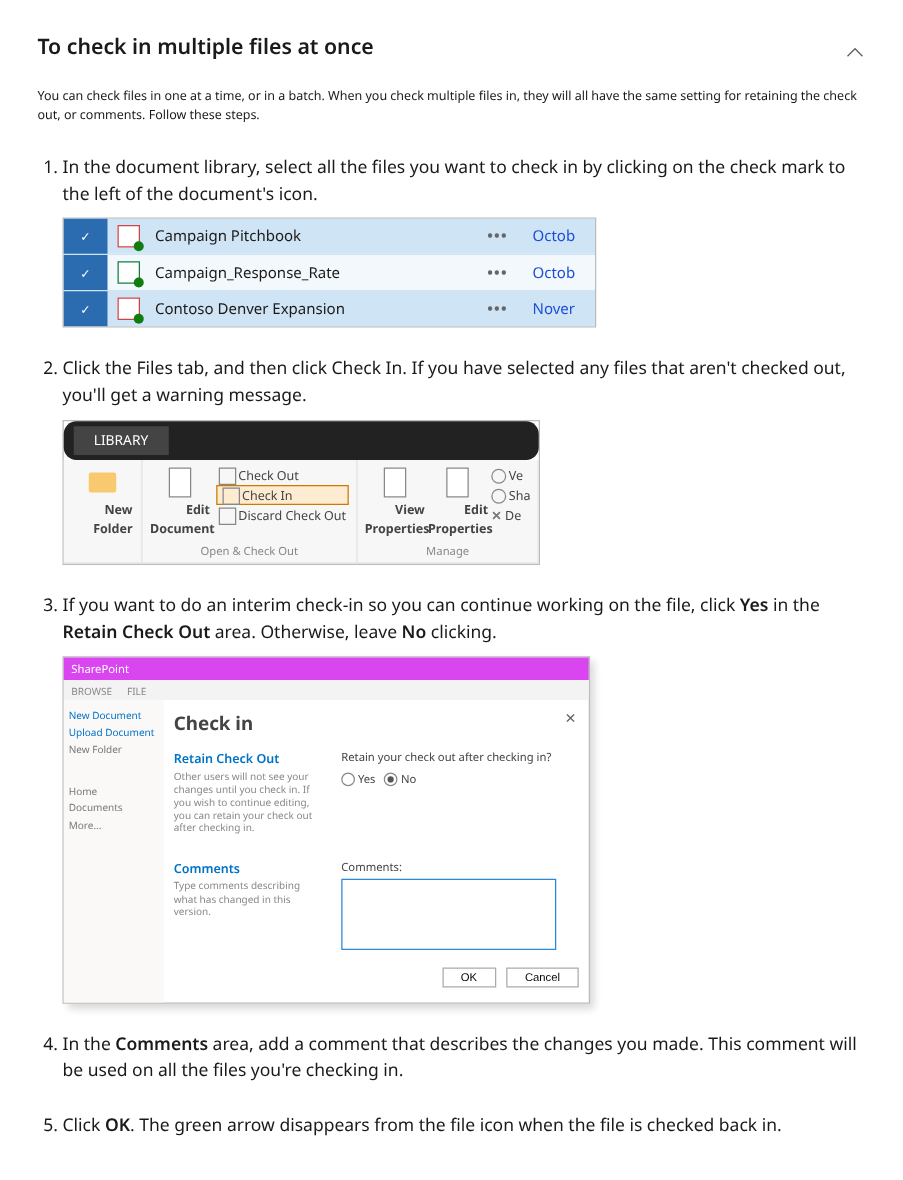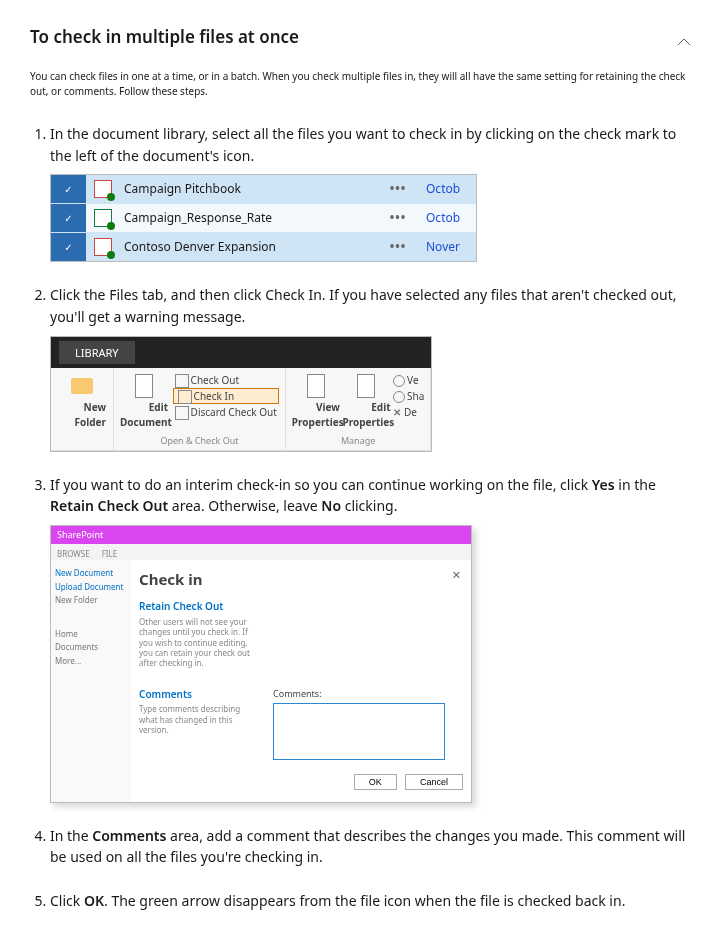--- a/index.html
+++ b/index.html
@@ -31,21 +31,21 @@
   .xicon{width:16px;height:16px;border:1px solid #107c41;position:relative;background:#fff;}
   .xicon::after{content:"";position:absolute;right:-4px;bottom:-4px;width:8px;height:8px;background:#107c10;border-radius:50%;}
   .fname{flex:1;padding-left:4px;}
   .dots{width:40px;text-align:center;color:#666;font-weight:700;letter-spacing:1px;}
   .mon{width:50px;padding-left:8px;color:#1d4ed8;}
   .srow.sel{background:#cfe4f5;}
   .srow.alt{background:#f2f8fc;}
 
   
   .shot2{border:1px solid #bbb;width:380px;font-size:10px;color:#444;}
-  .rbar{background:#222;color:#fff;padding:4px 8px;display:flex;}
+  .rbar{background:#222;color:#fff;padding:4px 8px;display:flex;border-radius:10px;}
   .rtab{background:#444;padding:3px 16px;font-size:11px;}
   .rbody{display:flex;background:#f7f7f7;border-bottom:1px solid #ddd;}
   .rgrp{flex:0 0 auto;padding:4px 6px 2px;border-right:1px solid #e2e2e2;text-align:center;}
   .gtitle{font-size:9px;color:#888;padding-top:3px;}
   .bigbtn{display:inline-block;vertical-align:top;text-align:right;width:48px;font-weight:bold;}
   .bigbtn .bi{height:28px;display:flex;align-items:center;justify-content:center;}
   .folder{width:22px;height:16px;background:#f8c96e;border-radius:2px;}
   .page{width:16px;height:22px;background:#fff;border:1px solid #888;}
   .btns{display:inline-block;vertical-align:top;text-align:left;margin-left:2px;}
   .btns div{white-space:nowrap;padding:1px 2px;height:14px;line-height:14px;}
@@ -210,20 +210,28 @@
             <div>More...</div>
           </div>
           <div class="dmain">
             <div class="closex">✕</div>
             <div class="dheader">Check in</div>
             <div class="dcols" style="margin-bottom:18px;">
               <div class="dleft">
                 <div class="dhdr">Retain Check Out</div>
                 <div class="ddesc">Other users will not see your changes until you check in. If you wish to continue editing, you can retain your check out after checking in.</div>
               </div>
+              <div class="dright">
+                <div>Retain your check out after checking in?</div>
+                <div style="margin-top:3px;">
+                  <span class="radio"></span> <span>Yes</span>
+                  &nbsp;
+                  <span class="radio on"></span> <span>No</span>
+                </div>
+              </div>
             </div>
             <div class="dcols">
               <div class="dleft">
                 <div class="dhdr">Comments</div>
                 <div class="ddesc">Type comments describing what has changed in this version.</div>
               </div>
               <div class="dright">
                 <div>Comments:</div>
                 <div class="commentbox"></div>
               </div>

